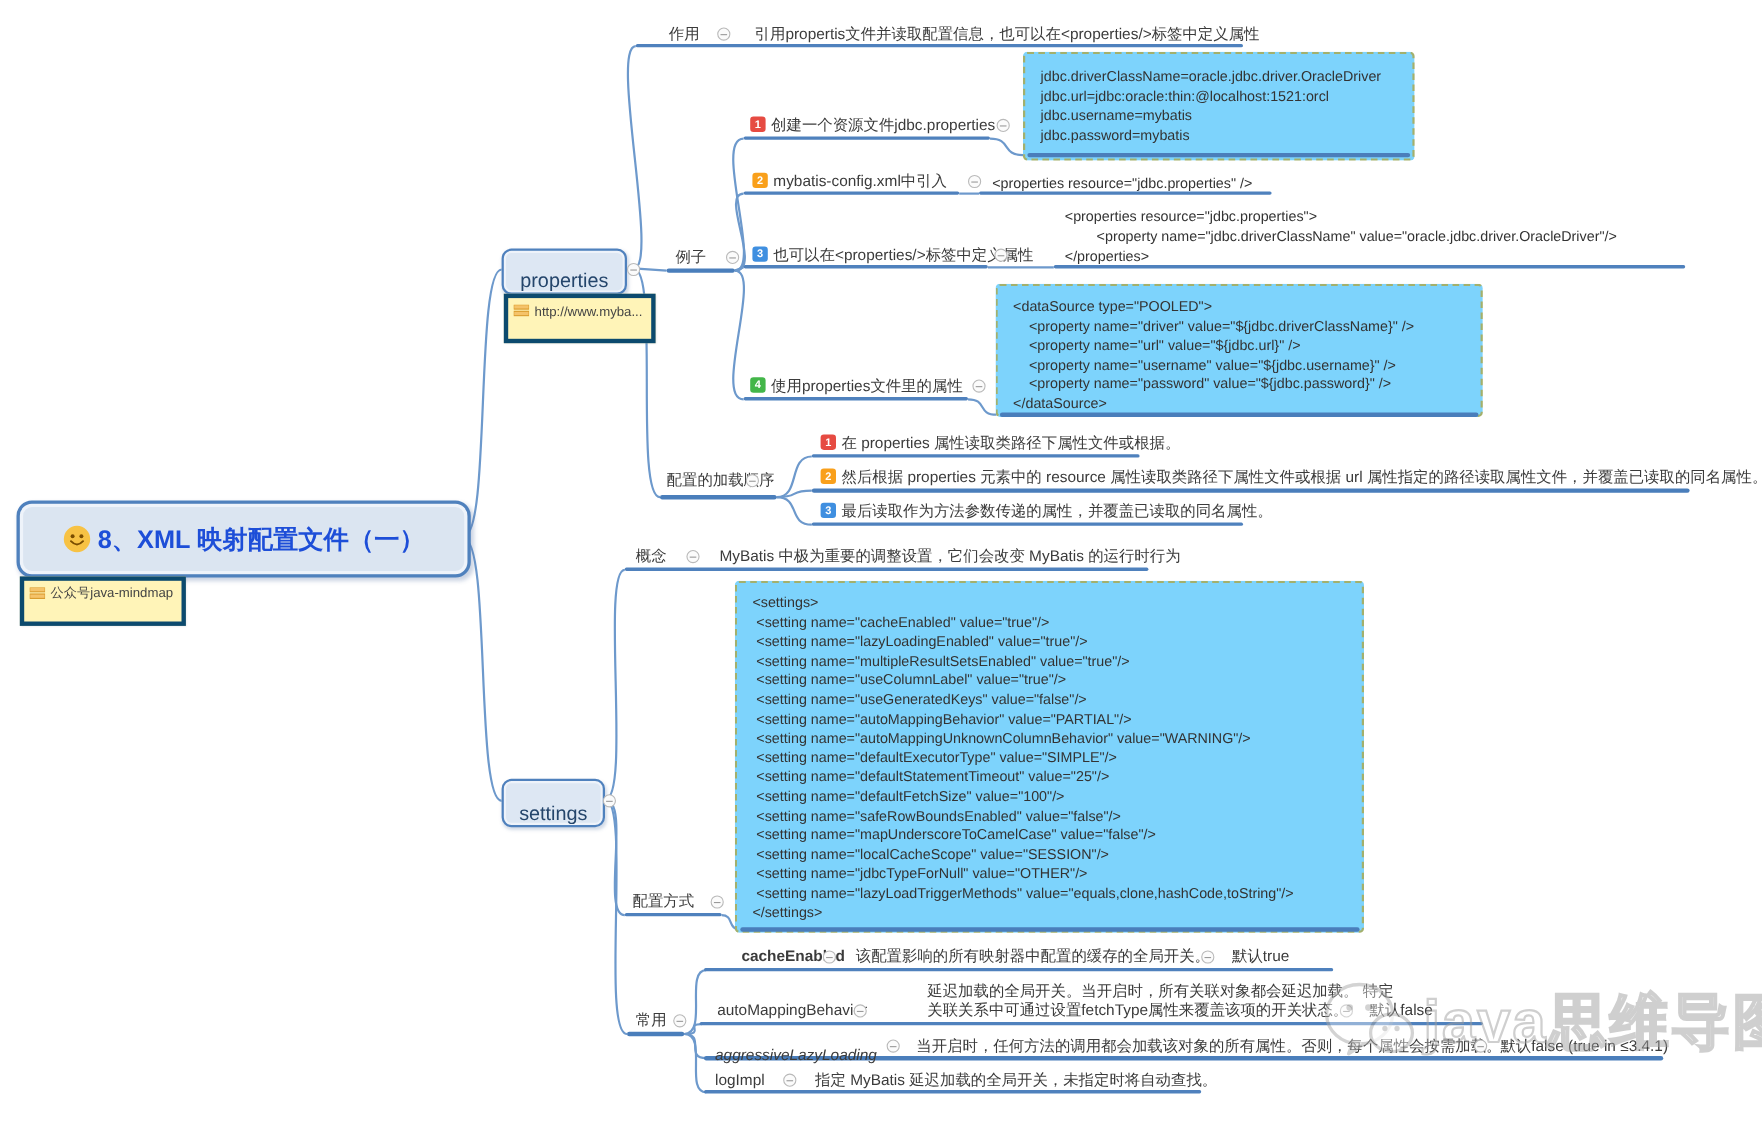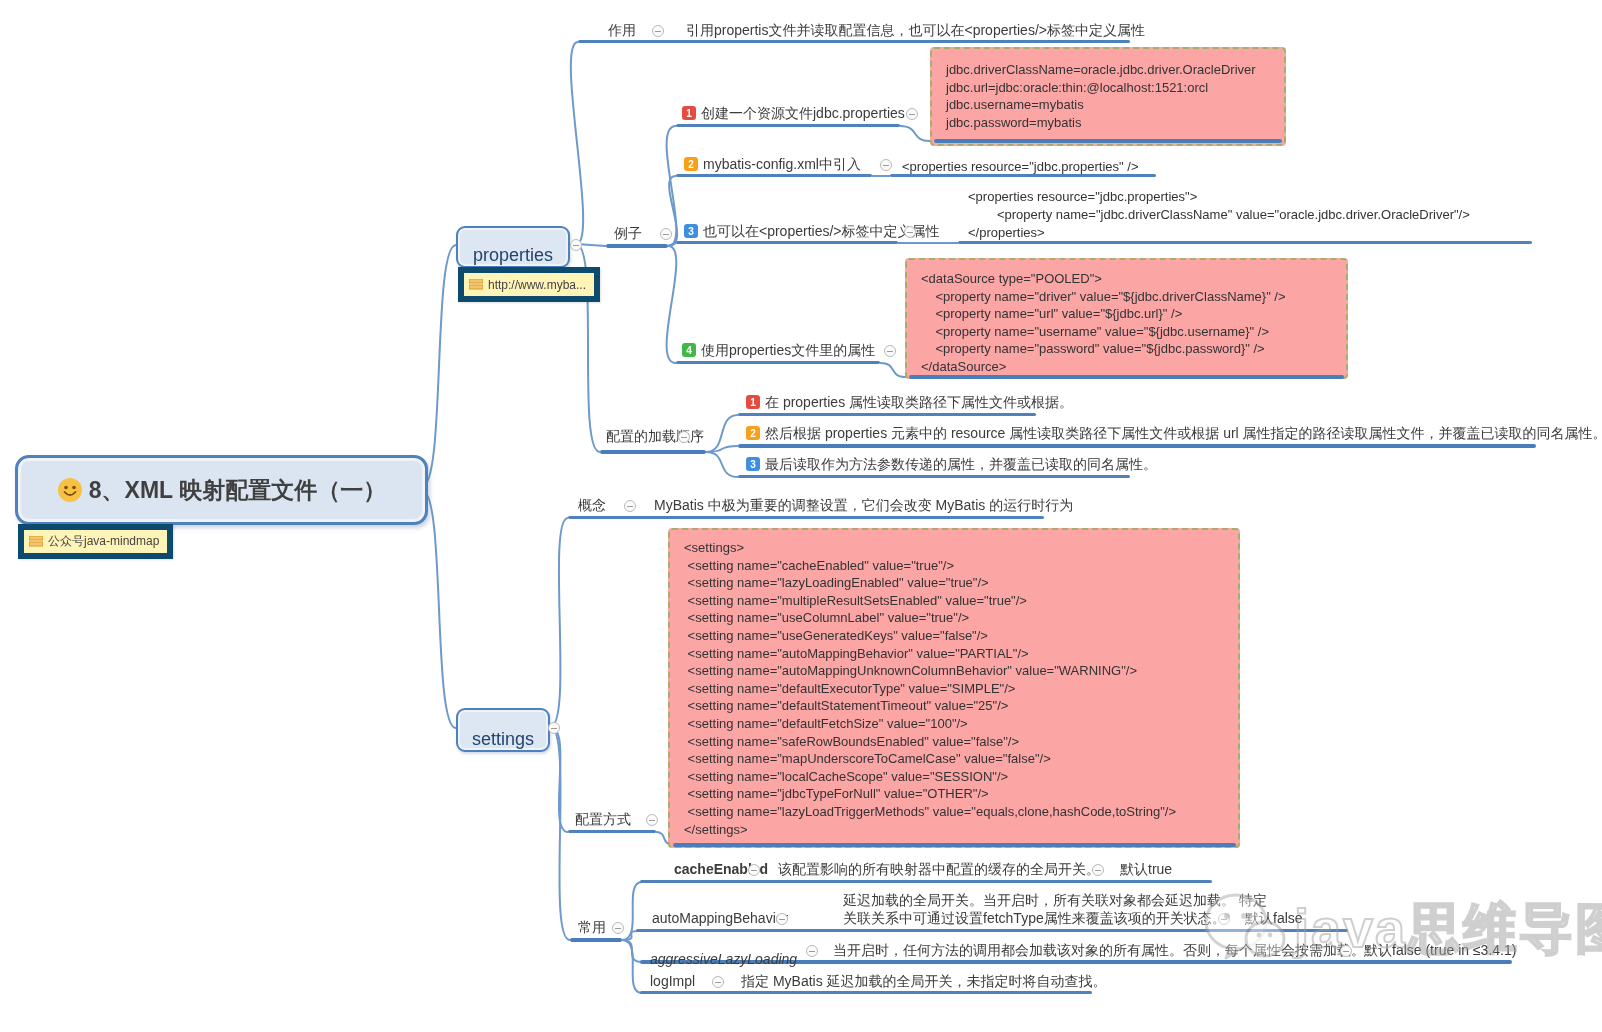--- a/index.html
+++ b/index.html
@@ -16,28 +16,28 @@
   .nodebox{
     position:absolute;z-index:3;background:#dde7f3;border:2px solid #4f81bd;border-radius:9px;
     display:flex;align-items:flex-end;justify-content:center;color:#24456b;font-size:18px;
     box-shadow:1px 2px 3px rgba(80,110,160,.25), inset 0 0 0 2px #eef3fa;
   }
   .rootbox{
     position:absolute;z-index:3;background:#dbe5f1;border:3px solid #4f81bd;border-radius:14px;
     display:flex;align-items:center;justify-content:center;gap:6px;
     box-shadow:2px 3px 4px rgba(80,110,160,.3), inset 0 0 0 3px #eef3fa;
   }
-  .rootbox .title{font-size:23px;font-weight:bold;color:#404040;}
+  .rootbox .title{font-size:23px;font-weight:bold;color:#1d4ed8;}
   .note{
-    position:absolute;z-index:3;background:#fff4b8;border:6px solid #0c4a6e;
-    display:flex;align-items:center;gap:5px;padding:2px 8px 2px 5px;font-size:12px;color:#444;
+    position:absolute;z-index:3;background:#fff4b8;border:4px solid #0c4a6e;
+    display:flex;align-items:center;gap:5px;padding:2px 8px 16px 5px;font-size:12px;color:#444;
     white-space:nowrap;box-shadow:1px 1px 2px rgba(0,0,0,.12);
   }
   .codeblock{
-    position:absolute;z-index:1;background:#fca5a5;border:2px dashed #a3b06c;border-radius:4px;
+    position:absolute;z-index:1;background:#7dd3fc;border:2px dashed #a3b06c;border-radius:4px;
     padding:12px 14px;box-sizing:border-box;
   }
   pre.code{margin:0;font-family:"Liberation Sans","DejaVu Sans",sans-serif;font-size:13px;
     line-height:17.5px;color:#333;white-space:pre;}
   .codetext{font-size:13px;color:#333;}
   .badge{
     position:absolute;z-index:3;width:14px;height:14px;border-radius:3px;color:#fff;
     font-size:10px;font-weight:bold;display:flex;align-items:center;justify-content:center;
   }
   .badge.red{background:#e64b42;}

